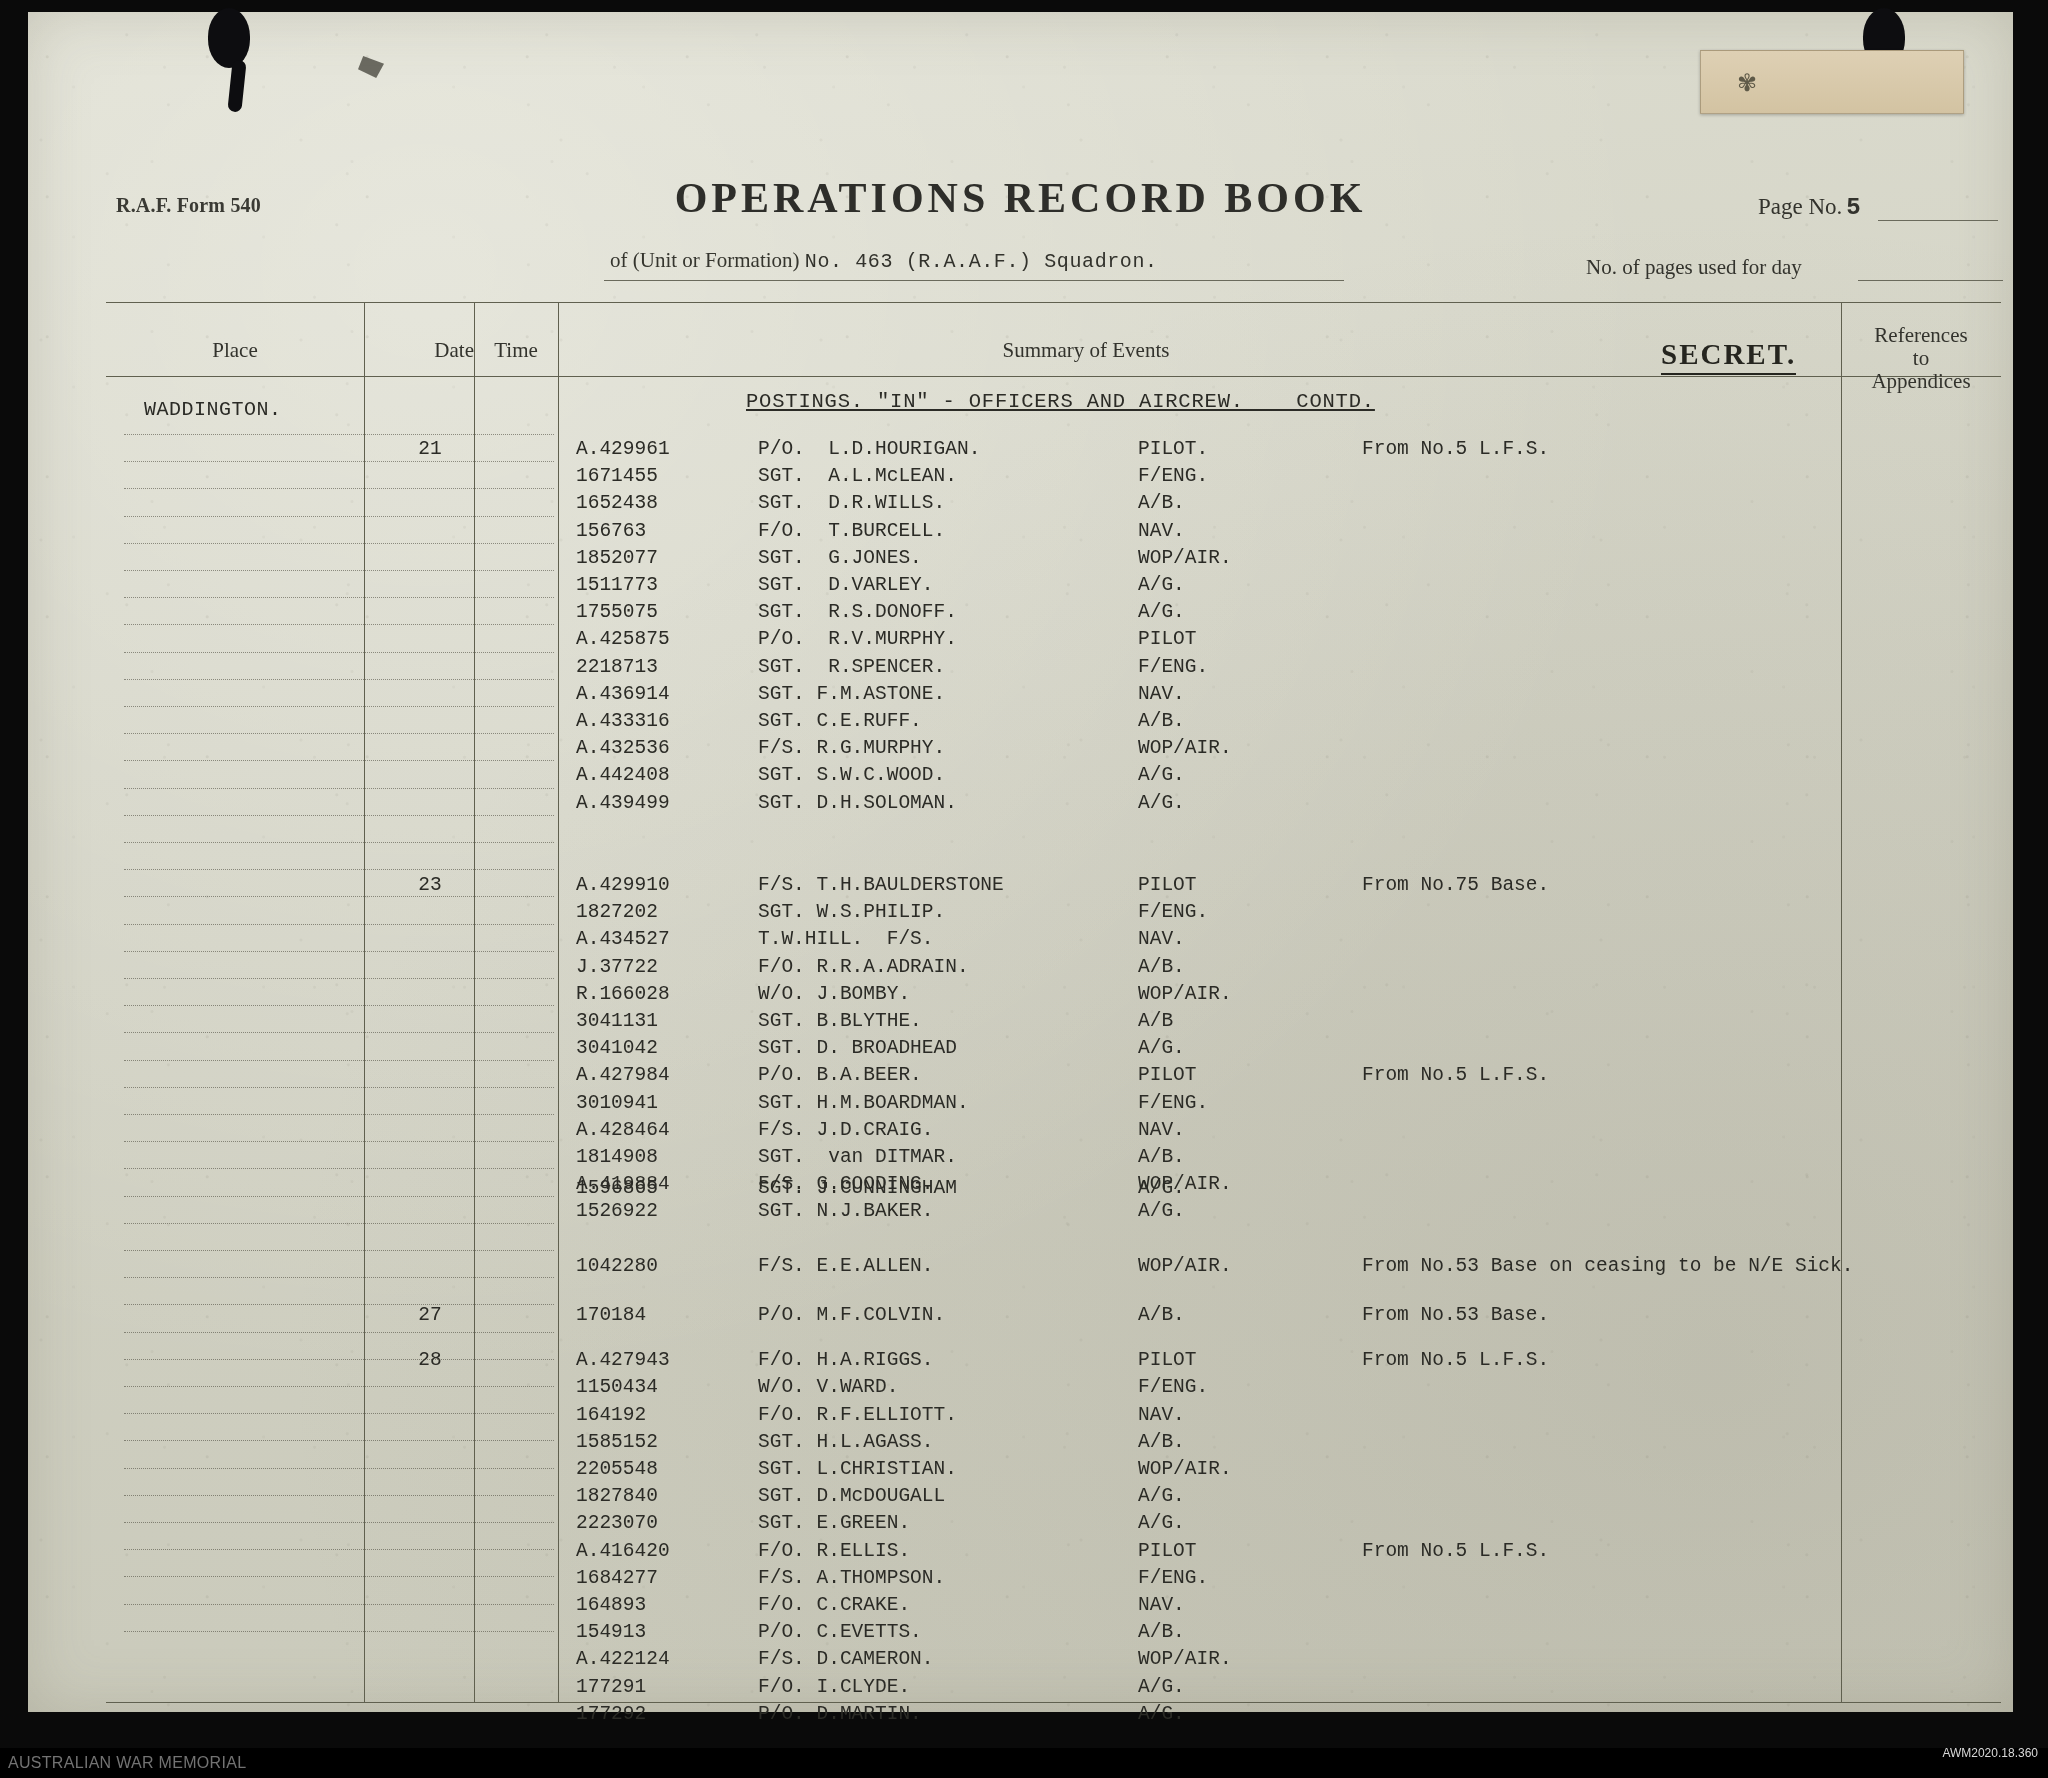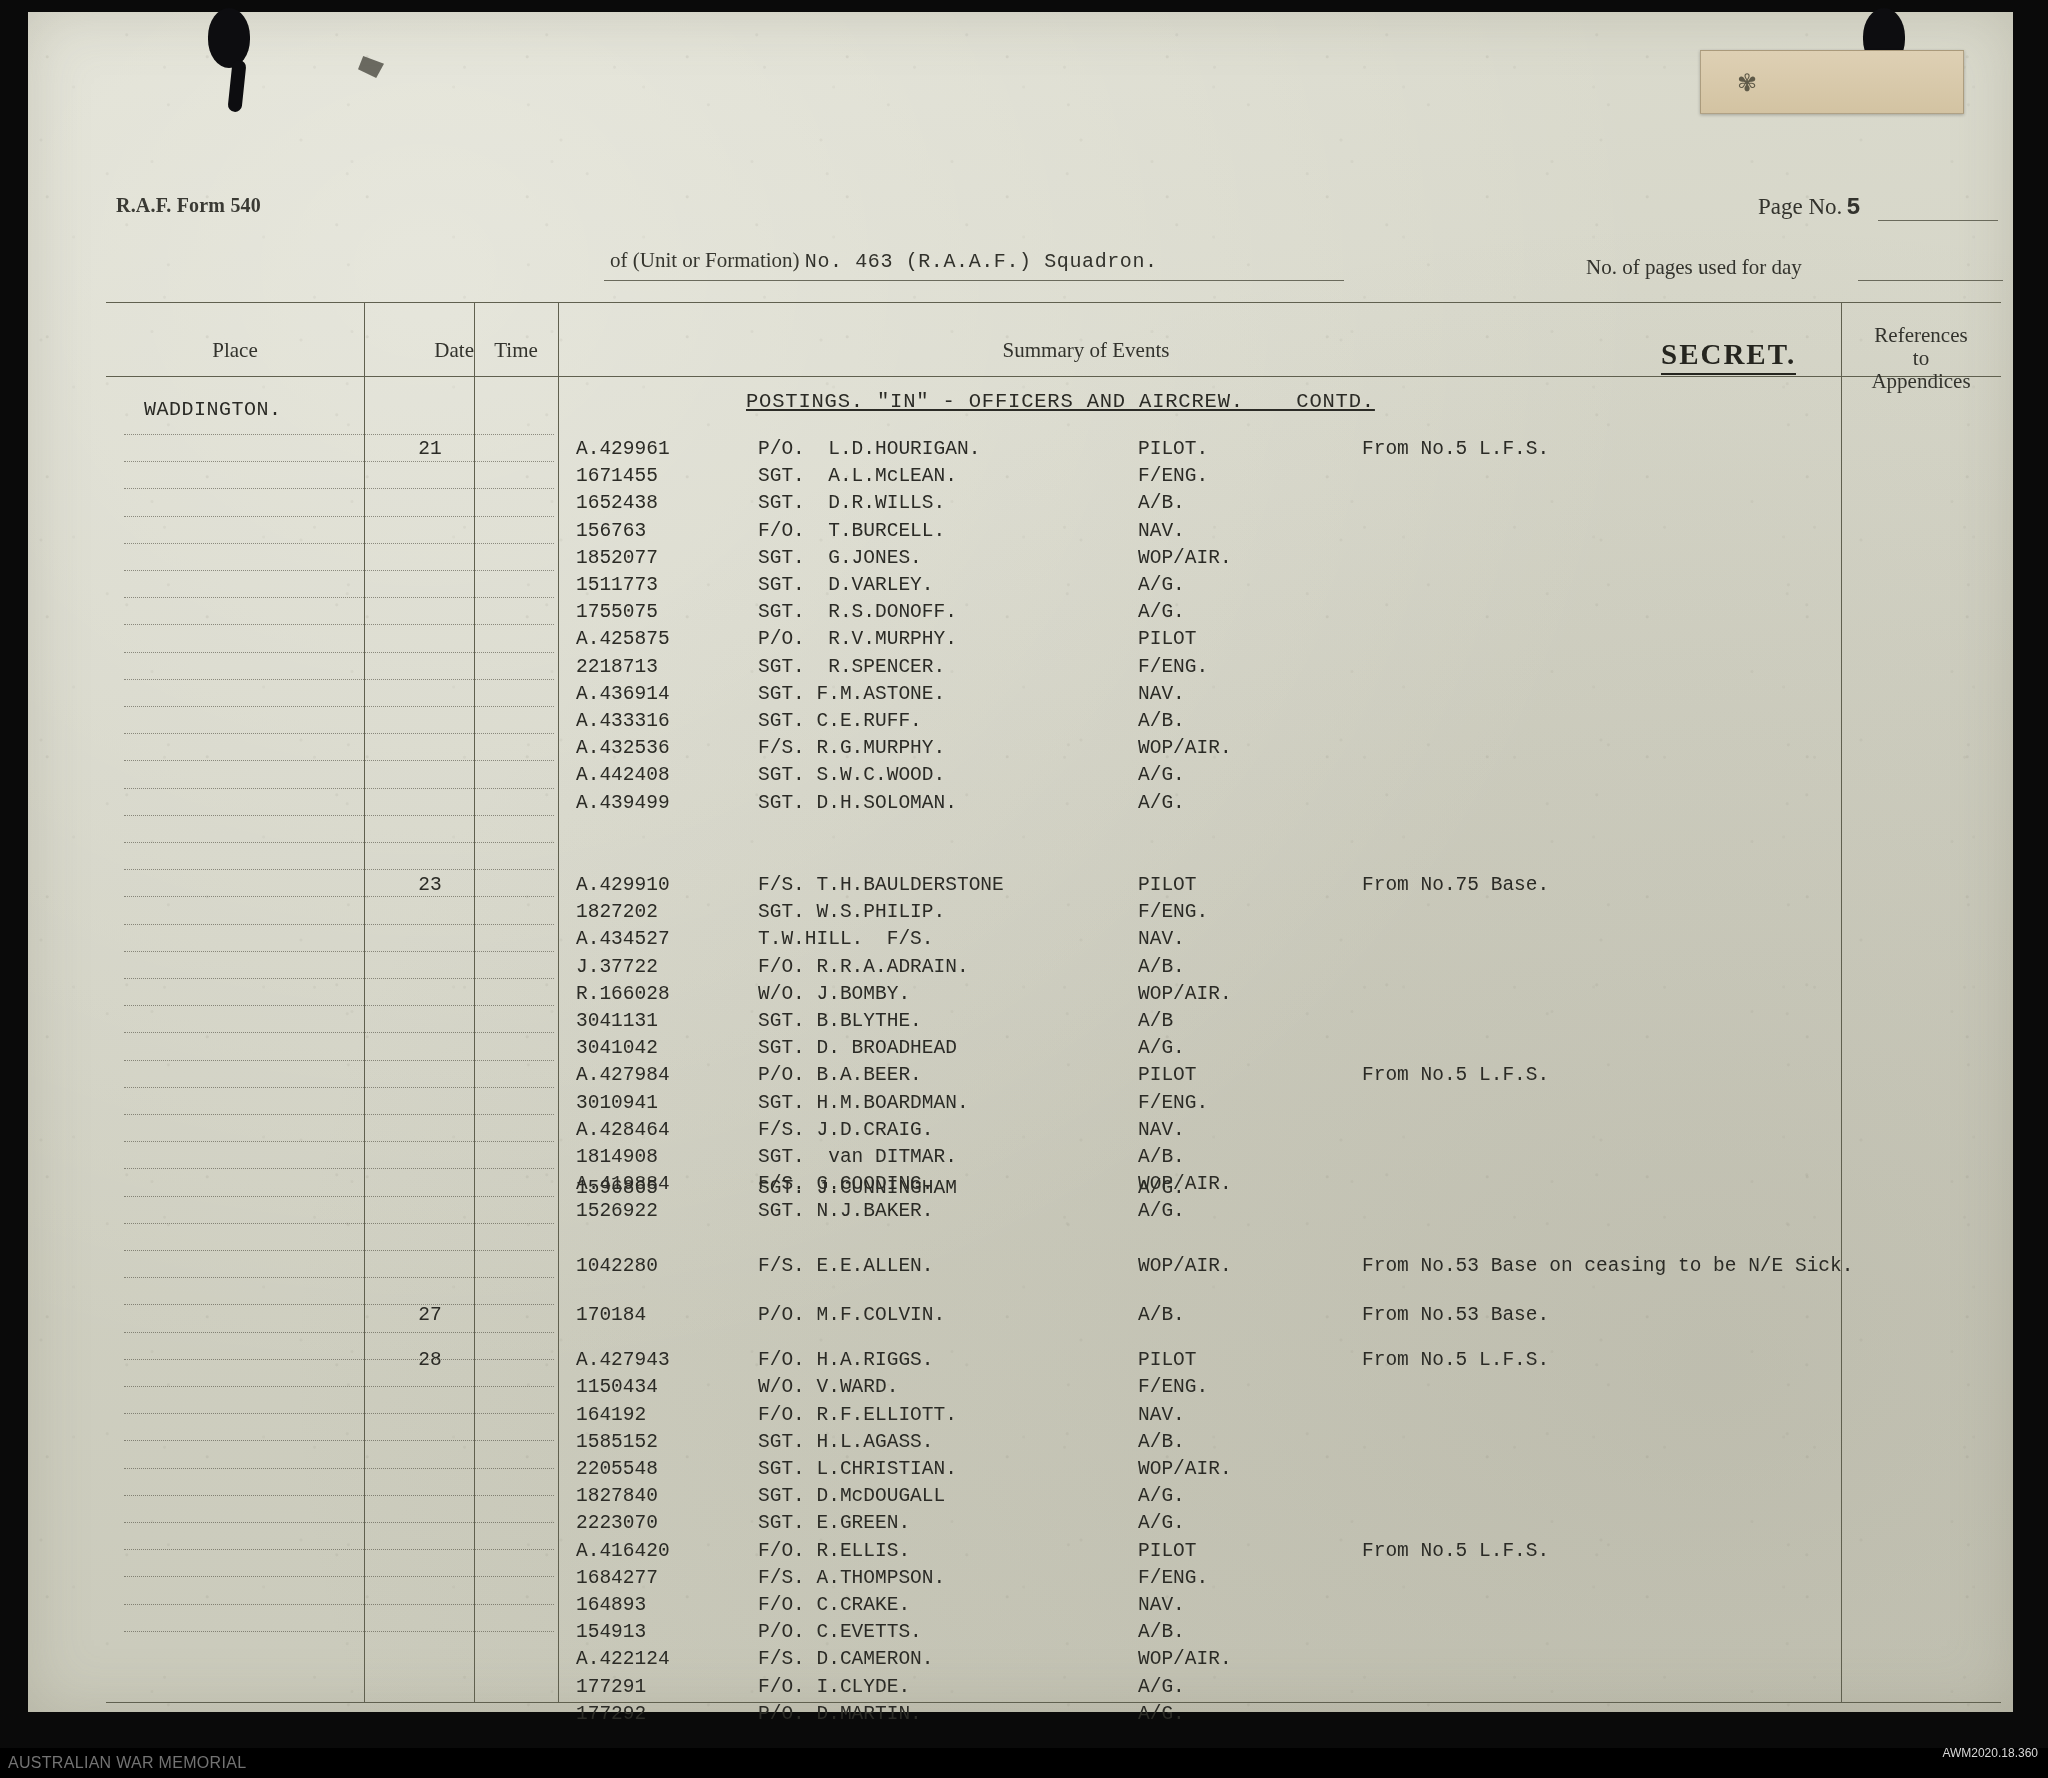--- a/index.html
+++ b/index.html
@@ -333,20 +333,21 @@
     <div class="punch" id="punch-left"></div>
     <div class="punch-tail" id="punch-left-tail"></div>
     <div class="punch" id="punch-right"></div>
     <div class="punch-tail" id="punch-right-tail"></div>
     <div id="tear-mark"></div>
 
     <div id="tape"></div>
     <div id="tape-smudge">✾</div>
 
     <div class="form-id">R.A.F. Form 540</div>
+    <div class="main-title">OPERATIONS  RECORD  BOOK</div>
 
     <div class="unit-line">
       <span>of (Unit or Formation)</span>
       <span class="typed">No. 463 (R.A.A.F.) Squadron.</span>
     </div>
     <div class="unit-rule"></div>
 
     <div class="page-no">
       <span>Page No.</span><span class="val">5</span>
     </div>

